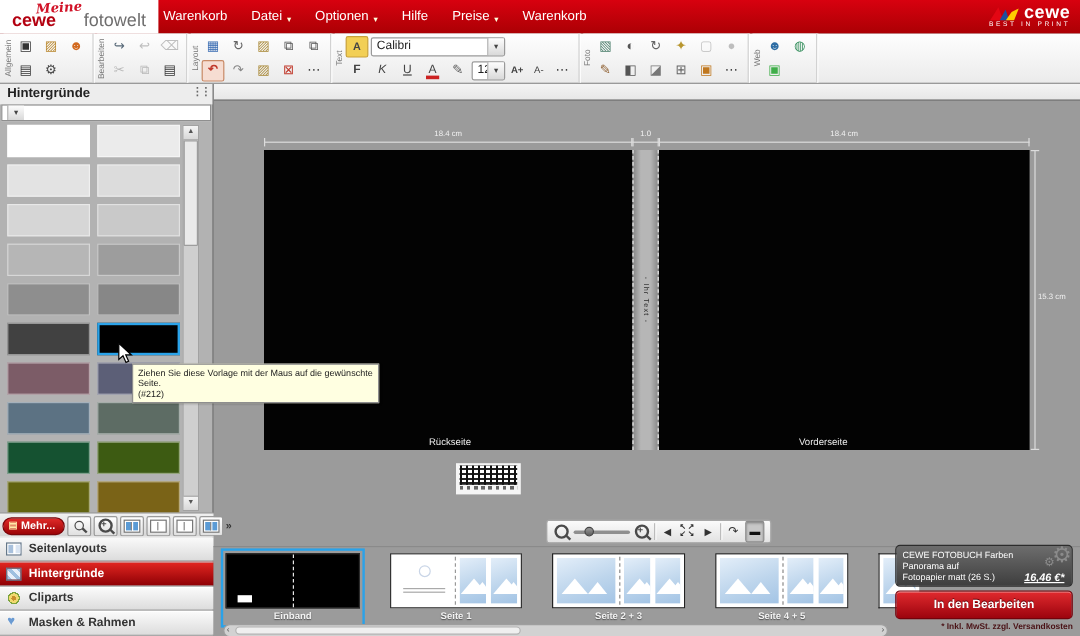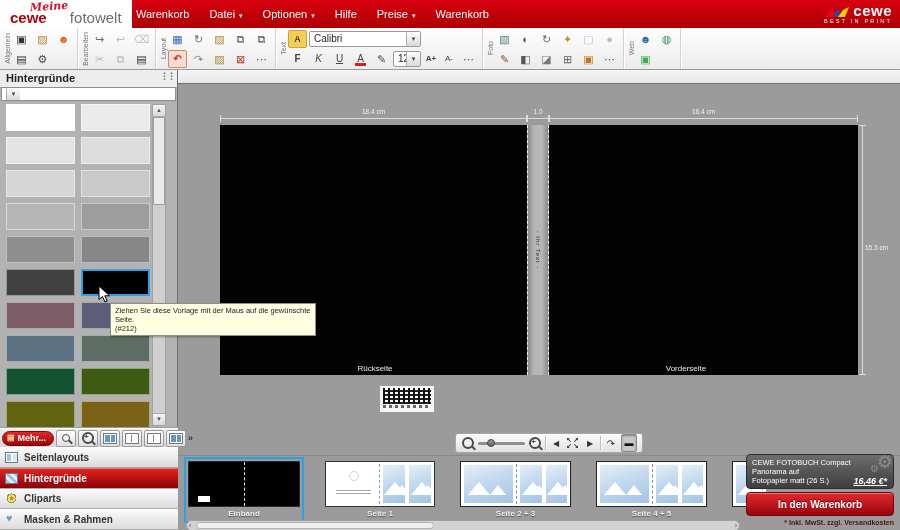--- a/index.html
+++ b/index.html
@@ -488,26 +488,26 @@
     <span class="harrow l">‹</span>
     <div id="hthumb"></div>
     <span class="harrow r">›</span>
   </div>
 </div>
 
 <div id="prod-info" class="abs">
   <span class="gear" id="g1">⚙</span>
   <span class="gear" id="g2">⚙</span>
   <div id="prod-text">
-    <span>CEWE FOTOBUCH Compact Panorama auf</span><br>
+    <span>CEWE FOTOBUCH Farben Panorama auf</span><br>
     <span>Fotopapier matt (26 S.)</span>
   </div>
   <div id="prod-price">16,46 €*</div>
 </div>
-<div id="cart-btn" class="abs">In den Warenkorb</div>
+<div id="cart-btn" class="abs">In den Bearbeiten</div>
 <div id="foot-note" class="abs">* Inkl. MwSt. zzgl. Versandkosten</div>
 
 <div id="tooltip" class="abs">
   <span>Ziehen Sie diese Vorlage mit der Maus auf die gewünschte Seite.</span><br>
   <span>(#212)</span>
 </div>
 <svg id="cursor" class="abs" width="13" height="19">
   <path d="M1,1 L1,14.5 L4.5,11.5 L7,17 L9.2,16 L6.8,10.8 L11.5,10.8 Z" fill="#fff" stroke="#000" stroke-width="1"></path>
 </svg>
 

